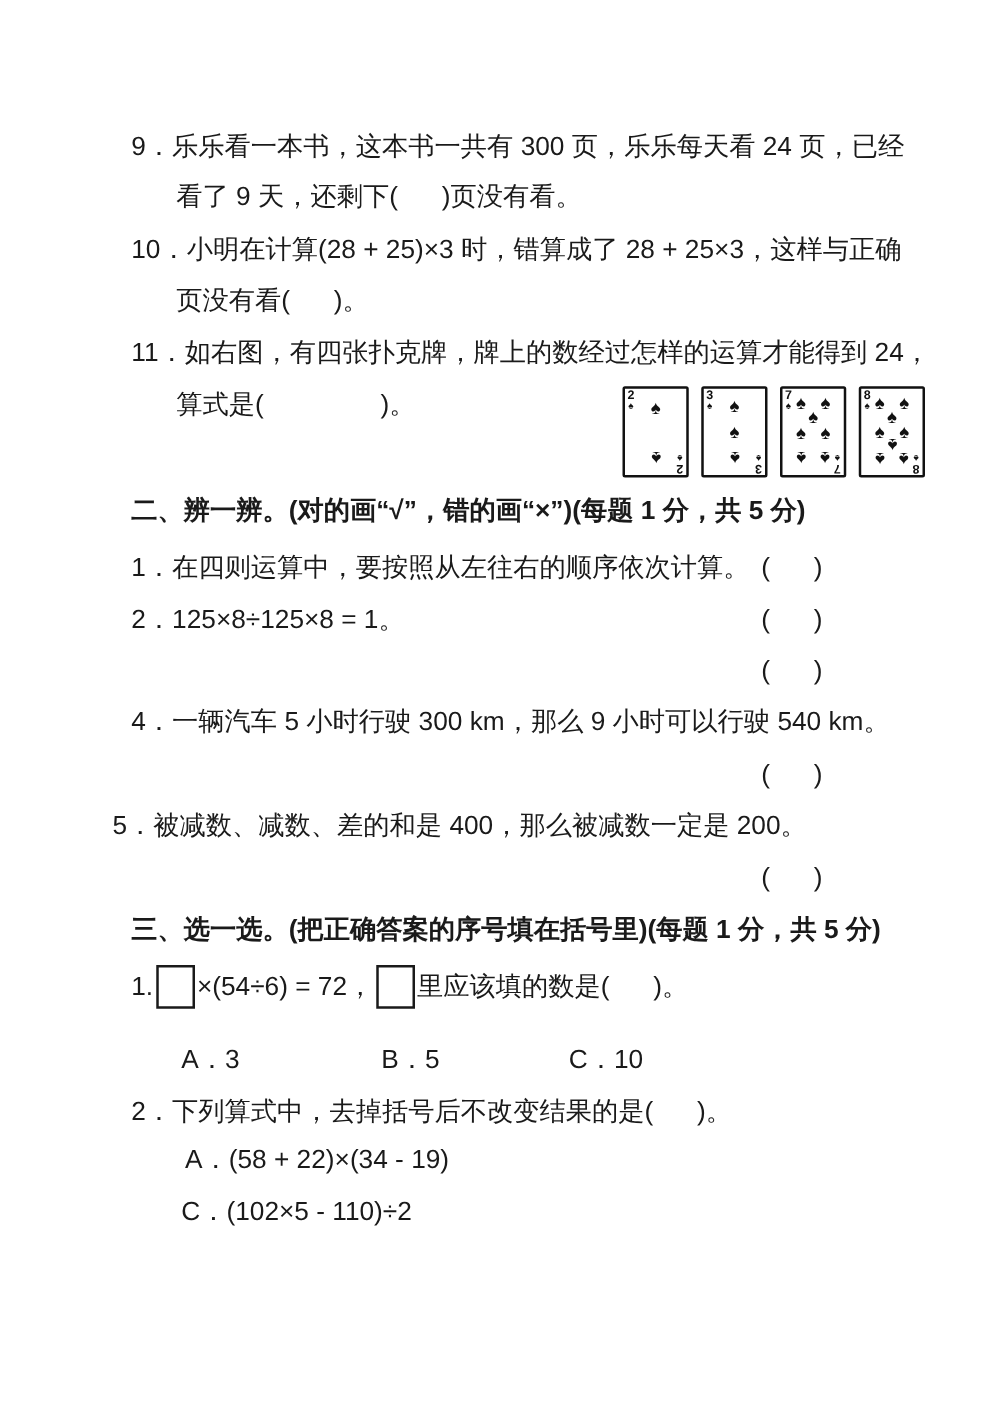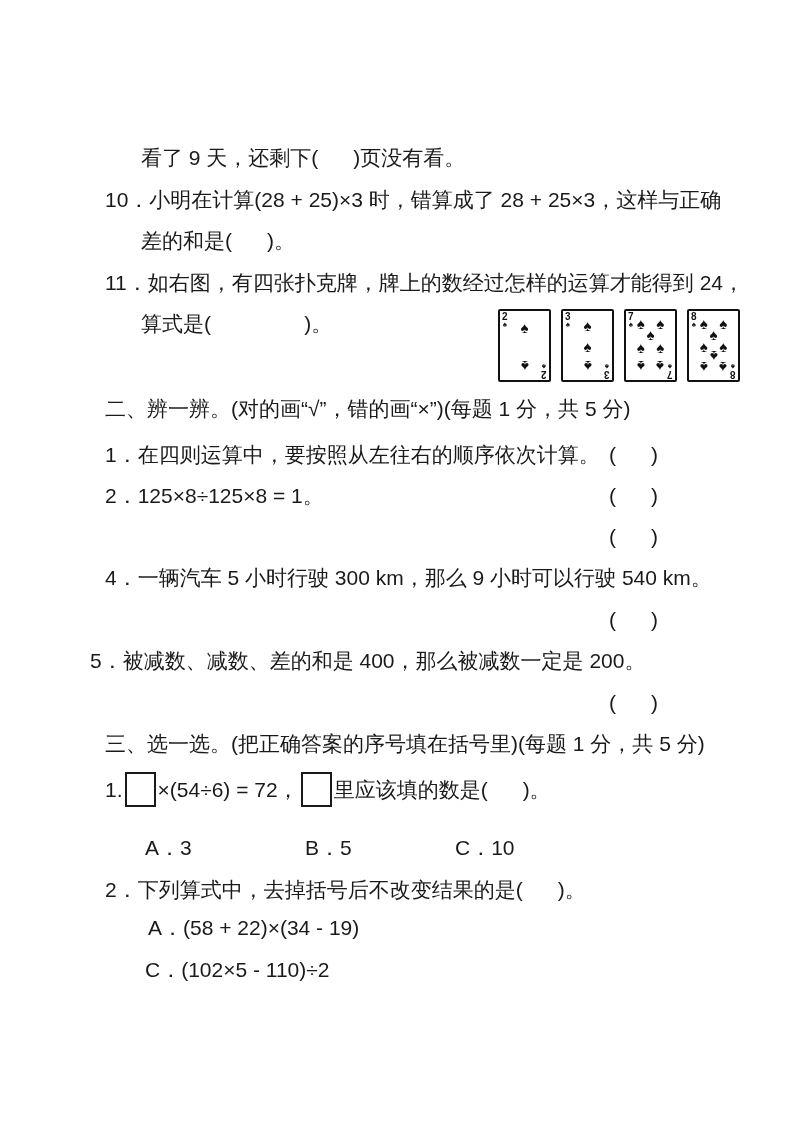--- a/index.html
+++ b/index.html
@@ -2,45 +2,46 @@
 <html><head>
 <meta charset="utf-8">
 <style>
   html,body{margin:0;padding:0;background:#fff;}
   .page{
     position:relative;width:793px;height:1122px;background:#ffffff;
     font-family:"Liberation Sans","DejaVu Sans",sans-serif;
     color:#1a1a1a;font-size:21px;overflow:hidden;
   }
   .line{position:absolute;white-space:pre;line-height:26px;}
-  .bold{font-weight:400;}
+  .bold{font-weight:700;}
   .ansparen{position:absolute;white-space:pre;line-height:26px;}
   .q1row{position:absolute;display:flex;align-items:center;white-space:pre;line-height:26px;}
   .blank-box{display:inline-block;width:27px;height:31px;border:2px solid #1a1a1a;background:#fff;flex:none;margin:0 2px;}
   
   .cards{position:absolute;display:flex;}
   .card{position:relative;width:49px;height:69px;border:2px solid #111;border-radius:2px;background:#fff;margin-right:10px;flex:none;}
   .card:last-child{margin-right:0;}
   .pip{position:absolute;transform:translate(-50%,-50%);font-size:15px;line-height:1;color:#111;}
   .pip.inv{transform:translate(-50%,-50%) rotate(180deg);}
   .corner{position:absolute;text-align:center;line-height:1;color:#111;}
   .corner.tl{top:1px;left:2px;}
   .corner.br{bottom:1px;right:2px;transform:rotate(180deg);}
   .crank{font-size:10px;font-weight:700;line-height:1;}
   .csuit{font-size:8px;line-height:1;margin-top:-1px;}
 </style>
 </head>
 <body>
 
 <div class="page">
 
+  <div class="line" style="left:105px;top:105px">9．乐乐看一本书，这本书一共有 300 页，乐乐每天看 24 页，已经</div>
   <div class="line" style="left:141px;top:145px">看了 9 天，还剩下(      )页没有看。</div>
 
   <div class="line" style="left:105px;top:187px">10．小明在计算(28 + 25)×3 时，错算成了 28 + 25×3，这样与正确</div>
-  <div class="line" style="left:141px;top:228px">差的和是(      )。</div>
+  <div class="line" style="left:141px;top:228px">页没有看(      )。</div>
 
   <div class="line" style="left:105px;top:270px">11．如右图，有四张扑克牌，牌上的数经过怎样的运算才能得到 24，</div>
   <div class="line" style="left:141px;top:311px">算式是(                )。</div>
 
   <div class="cards" style="left:498px;top:309px">
       <div class="card">
         <div class="corner tl">
           <div class="crank">2</div>
           <div class="csuit">♠</div>
         </div>

